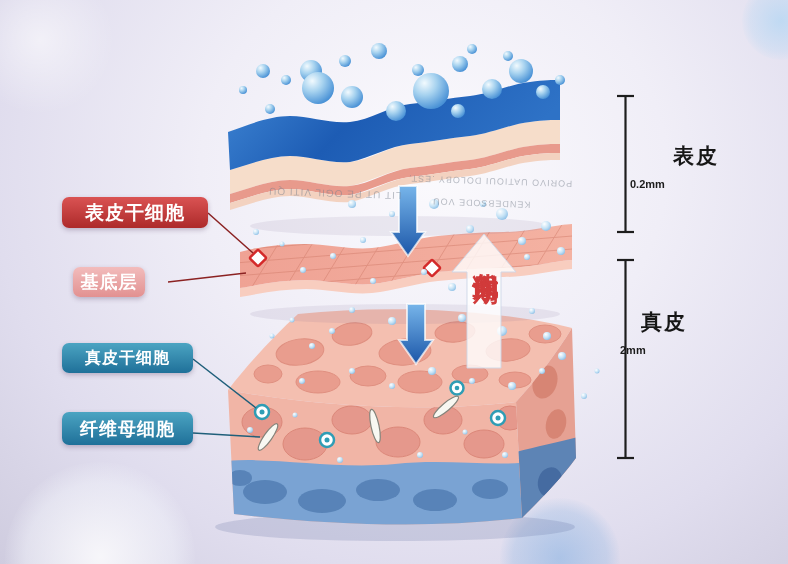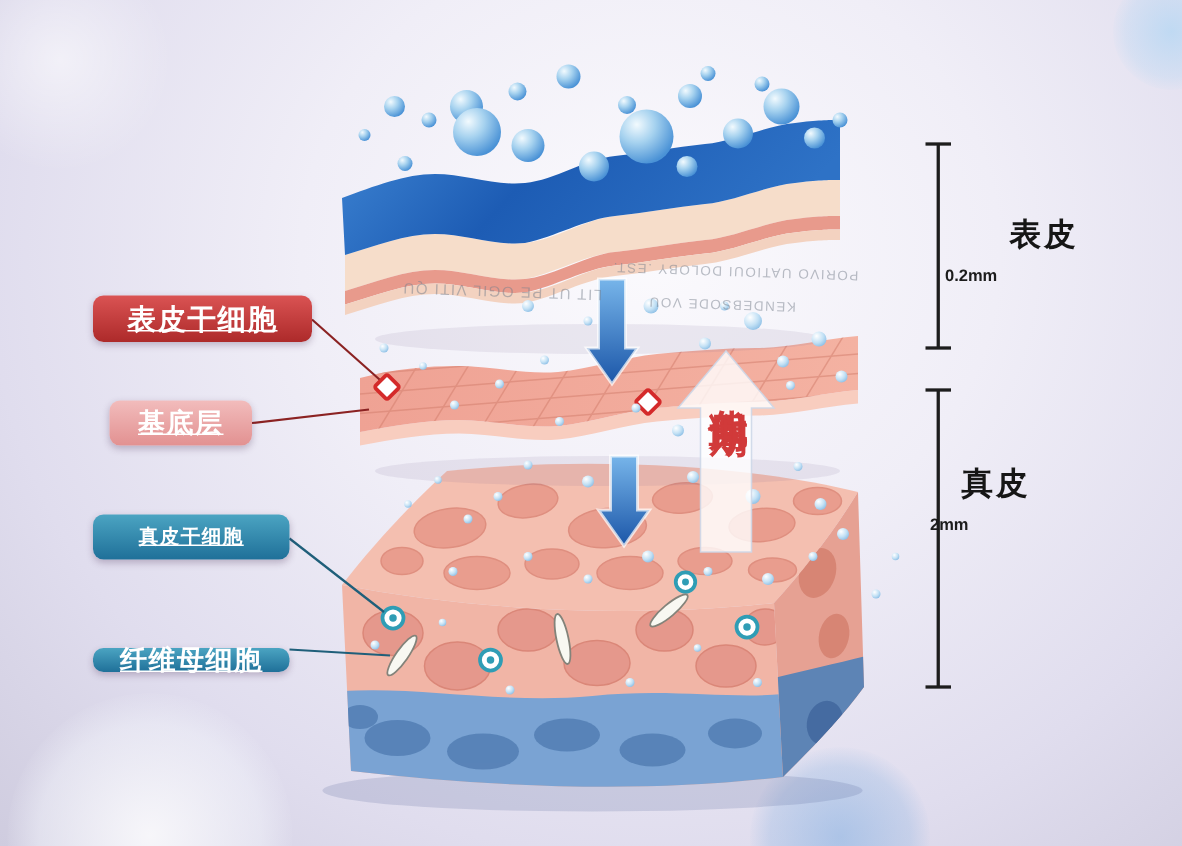--- a/index.html
+++ b/index.html
@@ -12,28 +12,28 @@
   .bgc2 { left:500px; top:498px; width:120px; height:120px;
     background: radial-gradient(circle, rgba(130,175,225,.55) 0%, rgba(140,180,225,.3) 55%, rgba(140,180,225,0) 72%); }
   .bgc3 { left:742px; top:-18px; width:78px; height:78px;
     background: radial-gradient(circle, rgba(185,216,243,.85) 0%, rgba(185,216,243,.35) 55%, rgba(185,216,243,0) 74%); }
   .bgc4 { left:-35px; top:-35px; width:150px; height:150px;
     background: radial-gradient(circle, rgba(255,255,255,.55) 0%, rgba(255,255,255,0) 70%); }
   svg.diagram { position:absolute; left:0; top:0; }
 
   .label { position:absolute; display:flex; align-items:center; justify-content:center;
     color:#fff; font-weight:bold; border-radius:7px; letter-spacing:1px;
-    box-shadow: 0 2px 5px rgba(70,40,80,.28); text-decoration: underline; }
+    box-shadow: 0 2px 5px rgba(70,40,80,.28); }
   .label-red  { left:62px;  top:197px; width:146px; height:31px; font-size:19px;
     background: linear-gradient(#da5353, #ad2a2a); }
-  .label-pink { left:73px;  top:267px; width:95px;  height:30px; font-size:18px;
+  .label-pink { left:73px;  top:267px; width:72px;  height:30px; font-size:18px;
     background: linear-gradient(#f2bcbc, #e29191); }
-  .label-teal3 { left:62px; top:343px; width:131px; height:30px; font-size:13px;
+  .label-teal3 { left:62px; top:343px; width:131px; height:30px; font-size:16px;
     background: linear-gradient(#4ba4c2, #1f7099); }
-  .label-teal4 { left:62px; top:432px; width:131px; height:16px; font-size:18px;
+  .label-teal4 { left:62px; top:412px; width:131px; height:33px; font-size:18px;
     background: linear-gradient(#4ba4c2, #1f7099); }
 
   .m-name { position:absolute; font-size:21px; font-weight:bold; color:#161616; letter-spacing:2px; }
   .m-val  { position:absolute; font-size:11px; font-weight:600; color:#1c1c1c; }
   .epi-name  { left:636px; top:142px;margin-left:37px; }
   .epi-val   { left:630px; top:178px; }
   .derm-name { left:641px; top:308px; }
   .derm-val  { left:620px; top:344px; }
 
   .cycle-text { position:absolute; left:469px; top:252px; height:130px;

